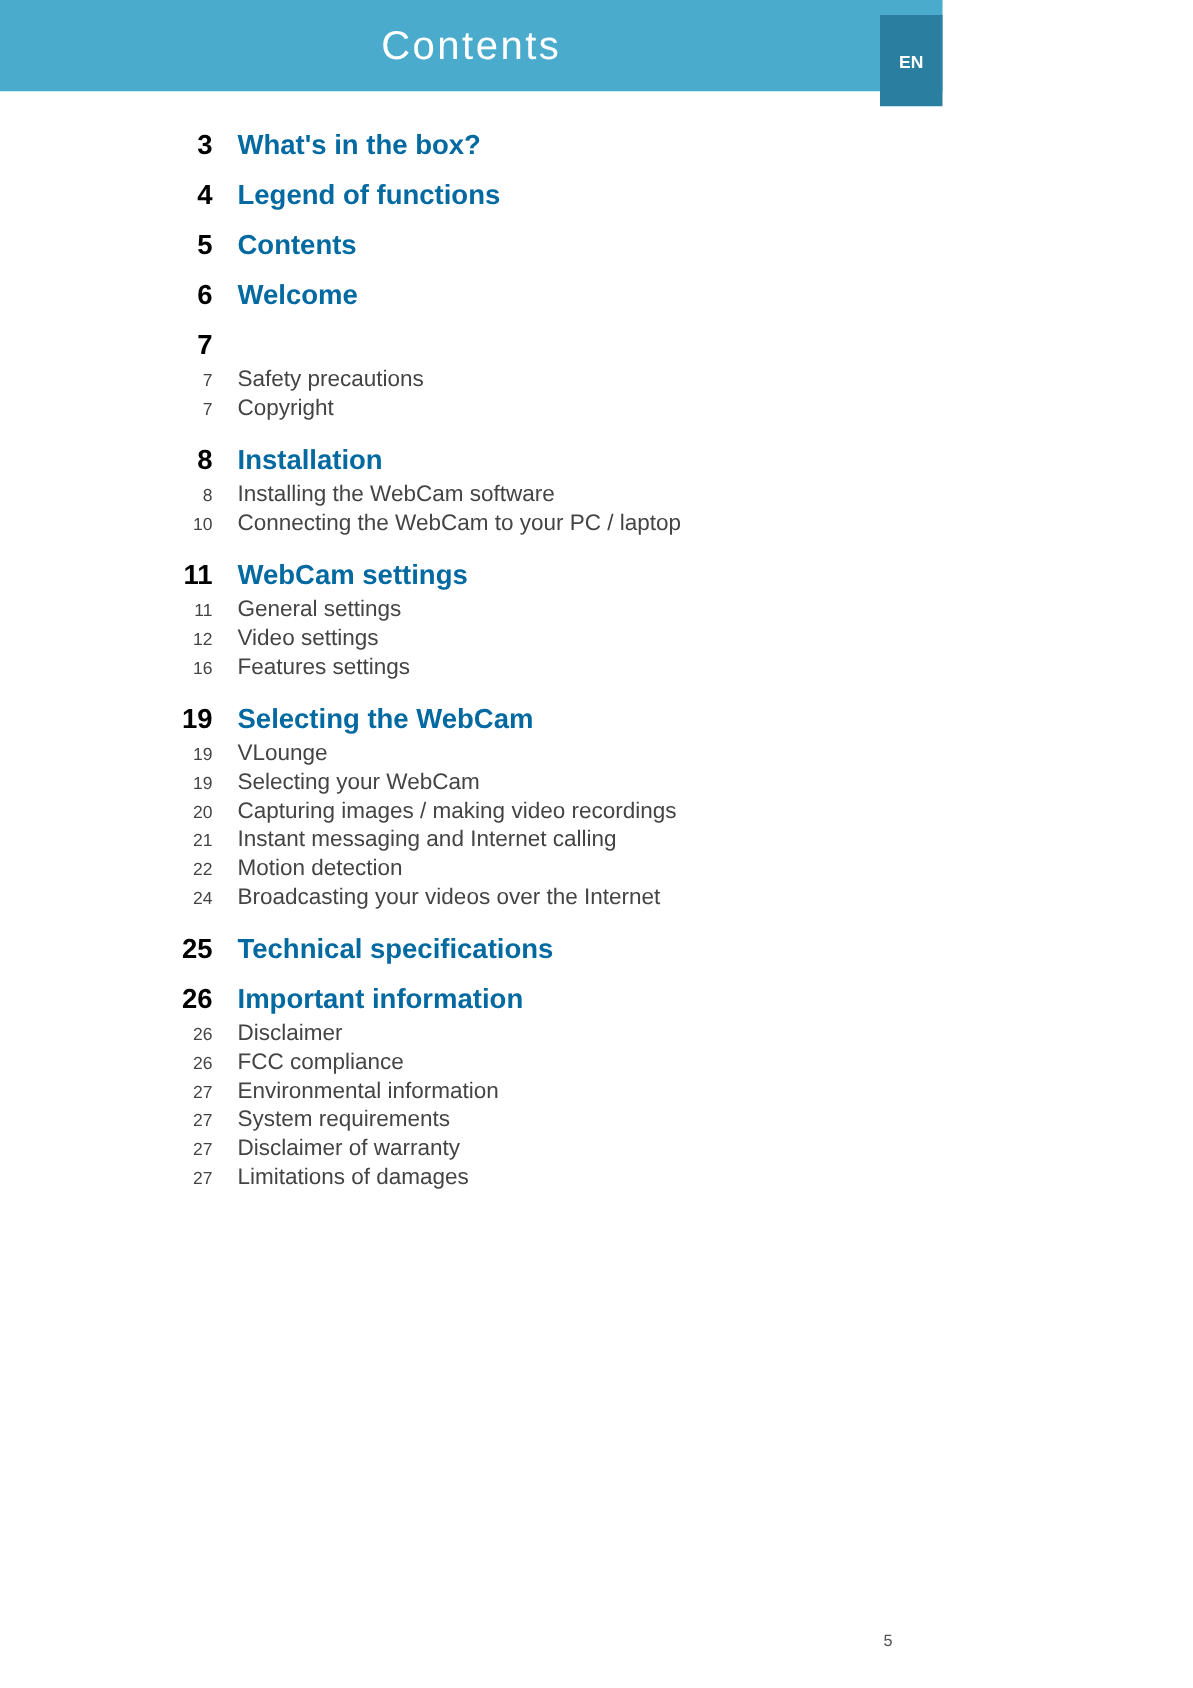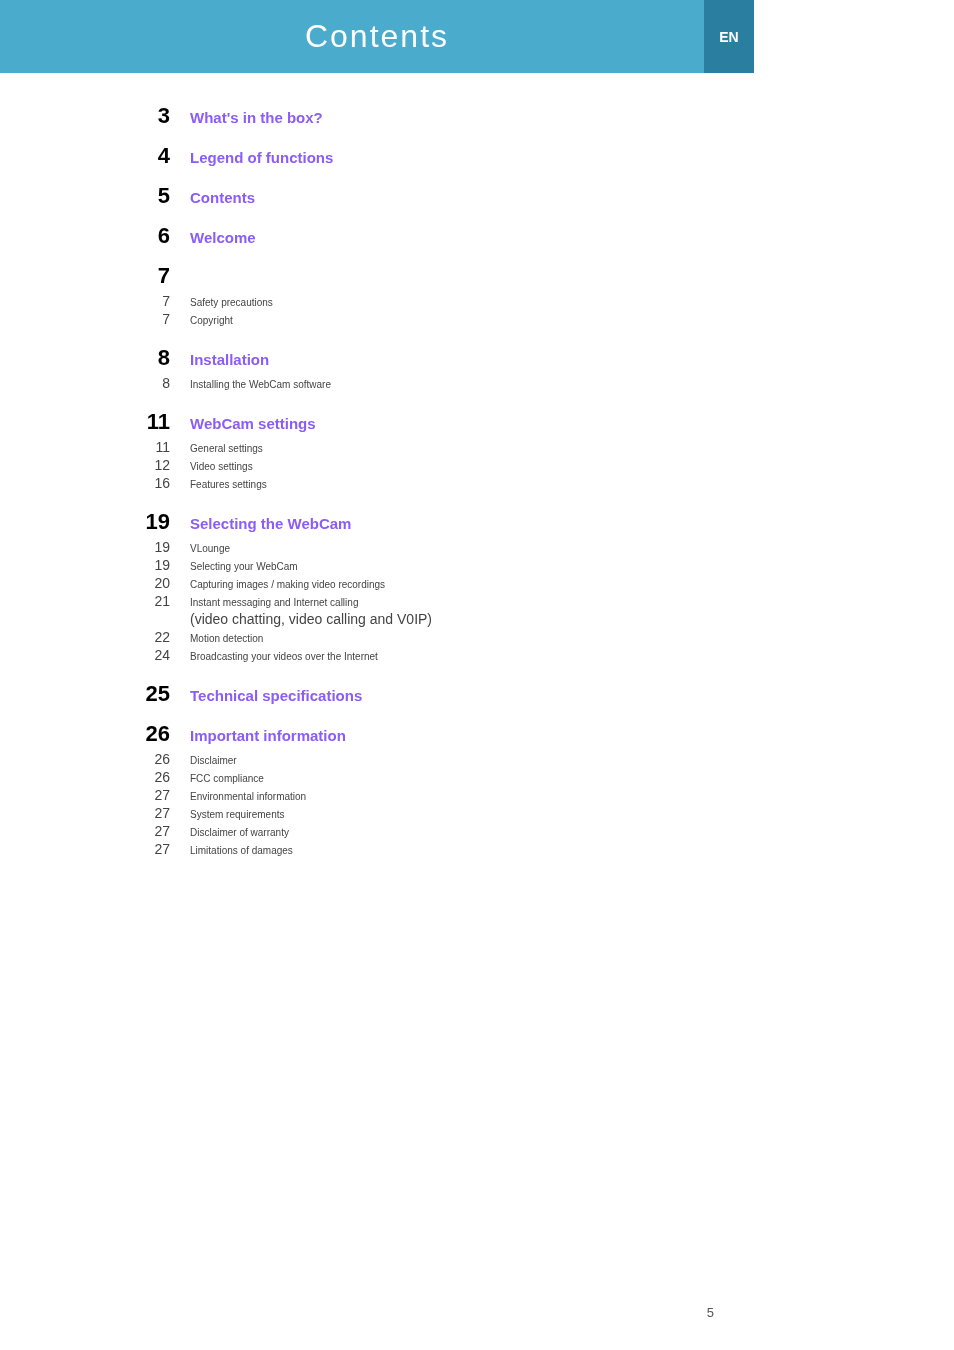--- a/index.html
+++ b/index.html
@@ -37,21 +37,21 @@
     .header-title {
       font-size: 32px;
       font-weight: 300;
       color: #ffffff;
       letter-spacing: 2px;
     }
 
     .en-badge {
       position: absolute;
       right: 0;
-      top: 0;
+      top: 12px;
       background: #2a7fa0;
       color: #ffffff;
       font-size: 14px;
       font-weight: bold;
       padding: 8px 14px;
       height: 100%;
       display: flex;
       align-items: center;
       min-width: 50px;
       justify-content: center;
@@ -76,41 +76,41 @@
     .toc-main-number {
       font-size: 22px;
       font-weight: bold;
       color: #000;
       min-width: 50px;
       text-align: right;
       margin-right: 20px;
     }
 
     .toc-main-label {
-      font-size: 15px;
+      font-size: 22px;
       font-weight: bold;
-      color: #8b5cf6;
+      color: #0369a1;
     }
 
     .toc-sub-entry {
       display: flex;
       align-items: baseline;
       margin-bottom: 2px;
     }
 
     .toc-sub-number {
       font-size: 14px;
       color: #444;
       min-width: 50px;
       text-align: right;
       margin-right: 20px;
     }
 
     .toc-sub-label {
-      font-size: 10px;
+      font-size: 18px;
       color: #444;
     }
 
     .toc-sub-label-indent {
       font-size: 14px;
       color: #444;
       padding-left: 70px;
       margin-bottom: 2px;
     }
 
@@ -179,20 +179,24 @@
       <div style="height: 8px;"></div>
       <div class="toc-section">
         <div class="toc-main-entry">
           <span class="toc-main-number">8</span>
           <span class="toc-main-label">Installation</span>
         </div>
         <div class="toc-sub-entry">
           <span class="toc-sub-number">8</span>
           <span class="toc-sub-label">Installing the WebCam software</span>
         </div>
+        <div class="toc-sub-entry">
+          <span class="toc-sub-number">10</span>
+          <span class="toc-sub-label">Connecting the WebCam to your PC / laptop</span>
+        </div>
       </div>
       <div style="height: 8px;"></div>
       <div class="toc-section">
         <div class="toc-main-entry">
           <span class="toc-main-number">11</span>
           <span class="toc-main-label">WebCam settings</span>
         </div>
         <div class="toc-sub-entry">
           <span class="toc-sub-number">11</span>
           <span class="toc-sub-label">General settings</span>
@@ -221,21 +225,20 @@
           <span class="toc-sub-label">Selecting your WebCam</span>
         </div>
         <div class="toc-sub-entry">
           <span class="toc-sub-number">20</span>
           <span class="toc-sub-label">Capturing images / making video recordings</span>
         </div>
         <div class="toc-sub-entry">
           <span class="toc-sub-number">21</span>
           <span class="toc-sub-label">Instant messaging and Internet calling</span>
         </div>
-        <div class="toc-sub-label-indent">(video chatting, video calling and V0IP)</div>
         <div class="toc-sub-entry">
           <span class="toc-sub-number">22</span>
           <span class="toc-sub-label">Motion detection</span>
         </div>
         <div class="toc-sub-entry">
           <span class="toc-sub-number">24</span>
           <span class="toc-sub-label">Broadcasting your videos over the Internet</span>
         </div>
       </div>
       <div style="height: 8px;"></div>

